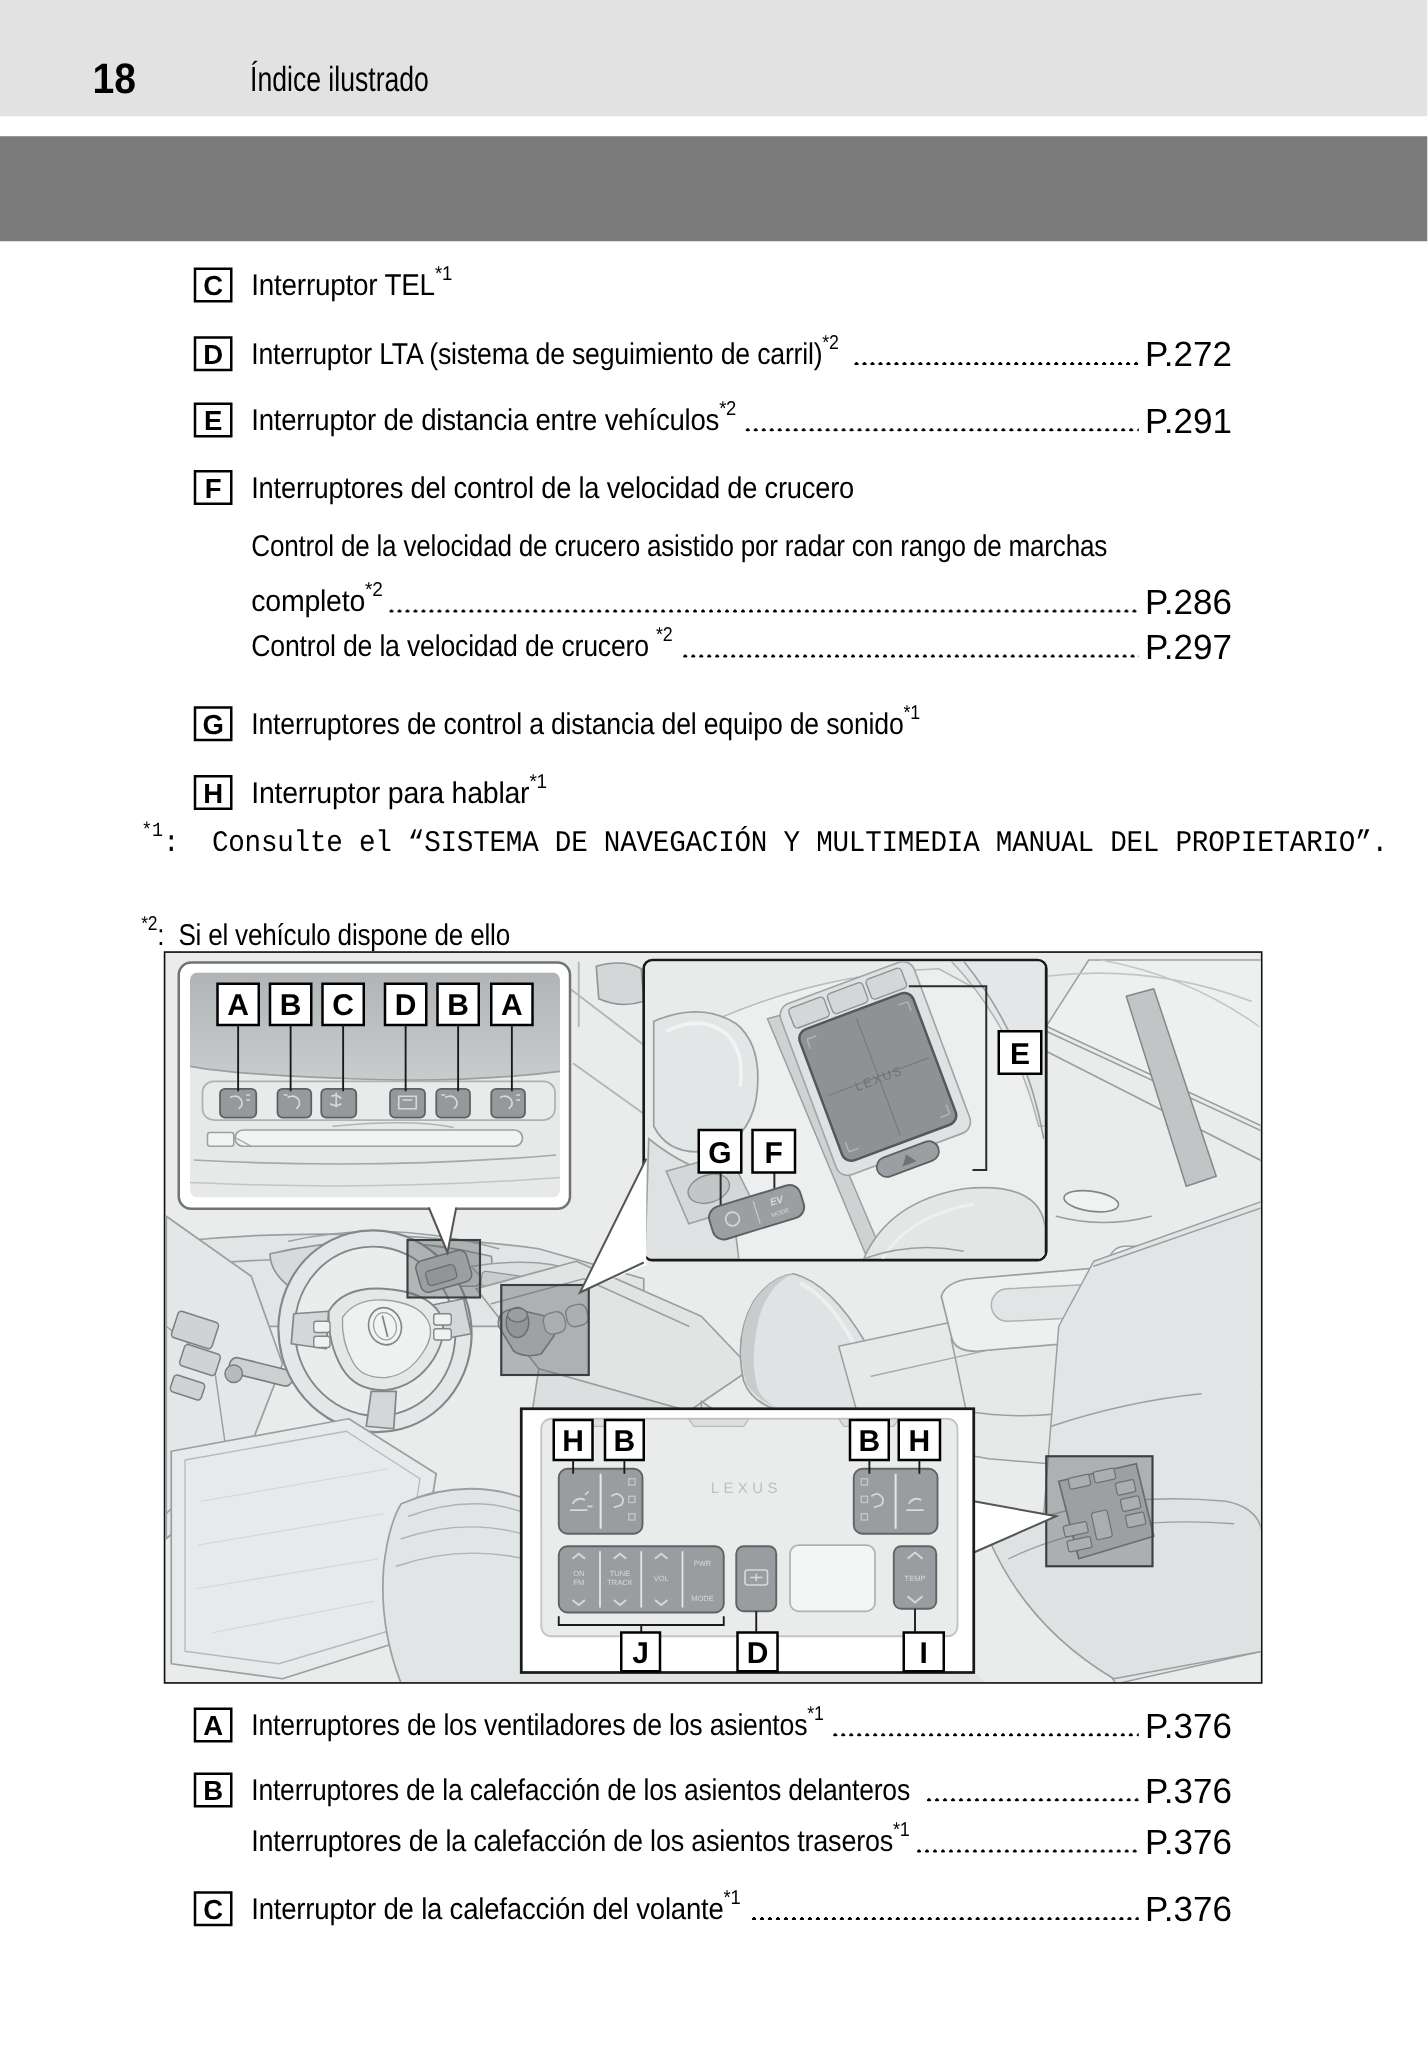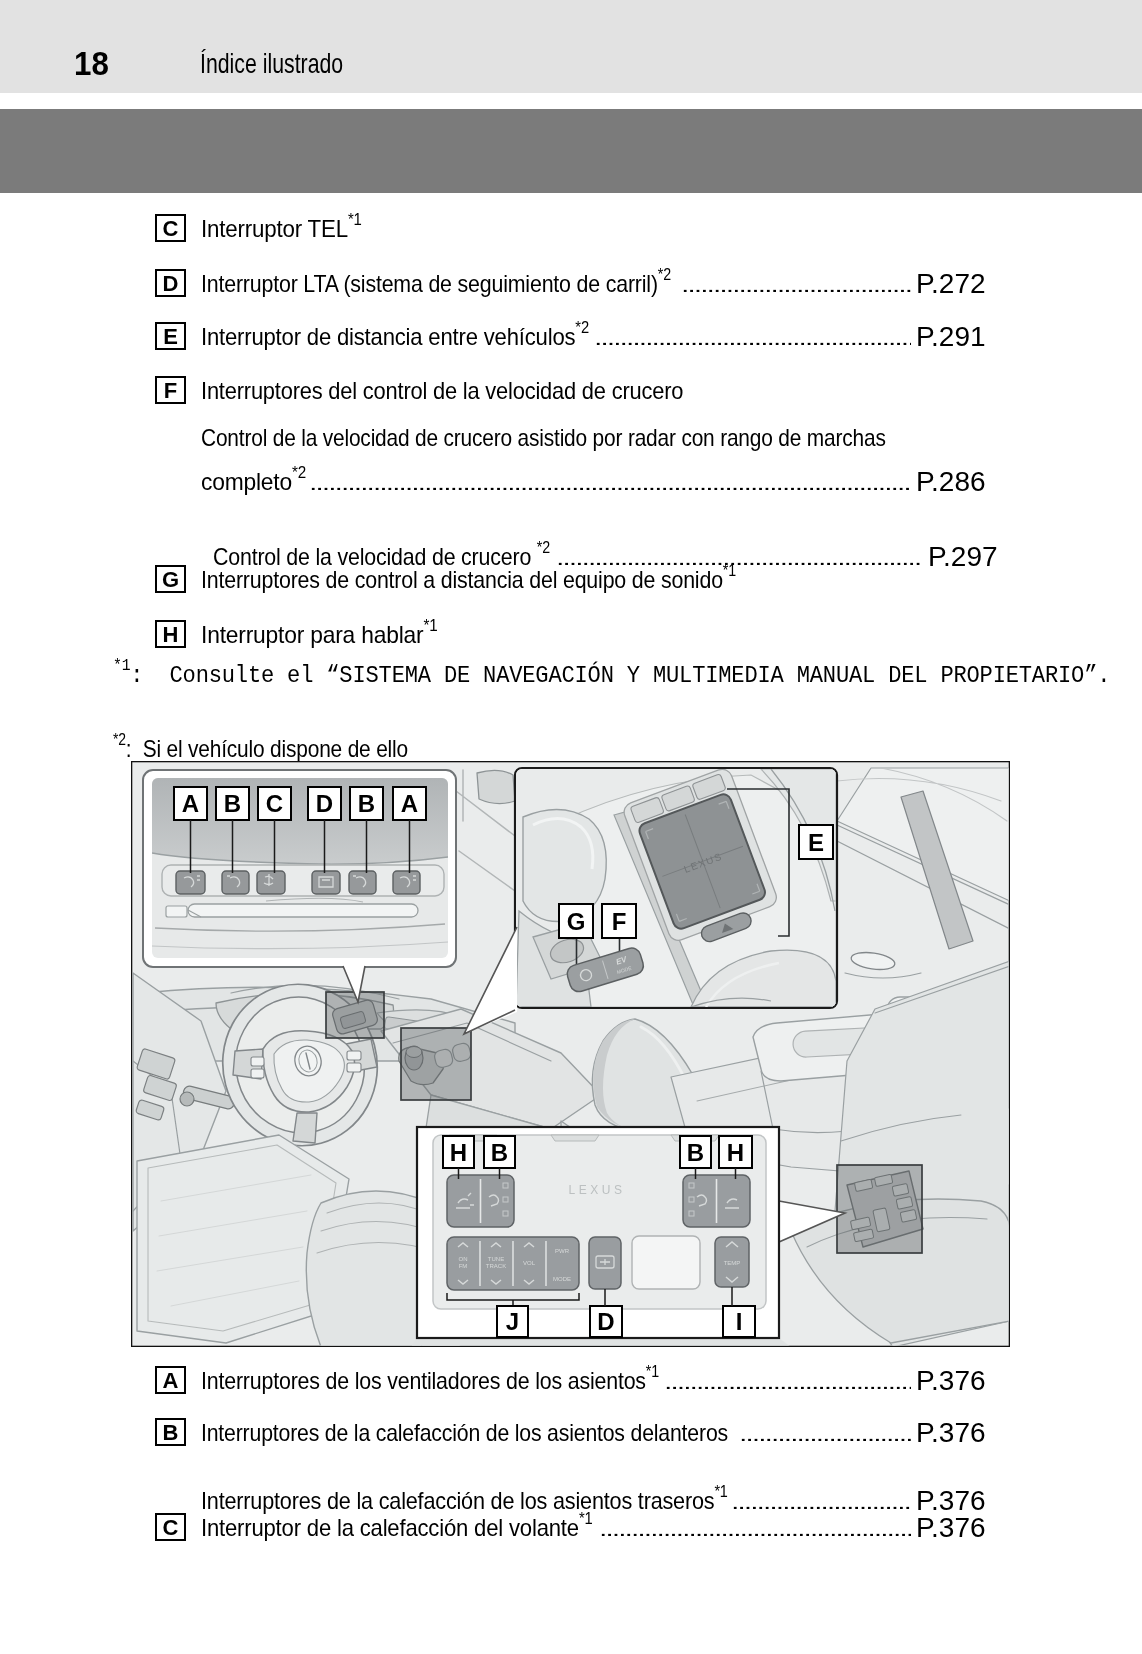--- a/index.html
+++ b/index.html
@@ -50,21 +50,21 @@
 <div class="row" style="top:423px;">
   <span class="t" style="transform:scaleX(0.870);">Control de la velocidad de crucero asistido por radar con rango de marchas</span>
 </div>
 
 <div class="row" style="top:467px;">
   <span class="t" style="transform:scaleX(0.950);">completo<sup>*2</sup></span>
   <div class="dots" style="left:310px;"></div>
   <span class="pg">P.286</span>
 </div>
 
-<div class="row" style="top:542px;margin-left:12px;">
+<div class="row" style="top:503px;">
   <span class="t" style="transform:scaleX(0.890);">Control de la velocidad de crucero <sup>*2</sup></span>
   <div class="dots" style="left:545px;"></div>
   <span class="pg">P.297</span>
 </div>
 
 <div class="row" style="top:565px;">
   <span class="lb">G</span>
   <span class="t" style="transform:scaleX(0.890);">Interruptores de control a distancia del equipo de sonido<sup>*1</sup></span>
 </div>
 
@@ -475,21 +475,21 @@
   <span class="pg">P.376</span>
 </div>
 
 <div class="row" style="top:1418px;">
   <span class="lb">B</span>
   <span class="t" style="transform:scaleX(0.885);">Interruptores de la calefacción de los asientos delanteros</span>
   <div class="dots" style="left:740px;"></div>
   <span class="pg">P.376</span>
 </div>
 
-<div class="row" style="top:1459px;margin-top:27px;">
+<div class="row" style="top:1459px;">
   <span class="t" style="transform:scaleX(0.900);">Interruptores de la calefacción de los asientos traseros<sup>*1</sup></span>
   <div class="dots" style="left:732px;"></div>
   <span class="pg">P.376</span>
 </div>
 
 <div class="row" style="top:1513px;">
   <span class="lb">C</span>
   <span class="t" style="transform:scaleX(0.920);">Interruptor de la calefacción del volante<sup>*1</sup></span>
   <div class="dots" style="left:600px;"></div>
   <span class="pg">P.376</span>

